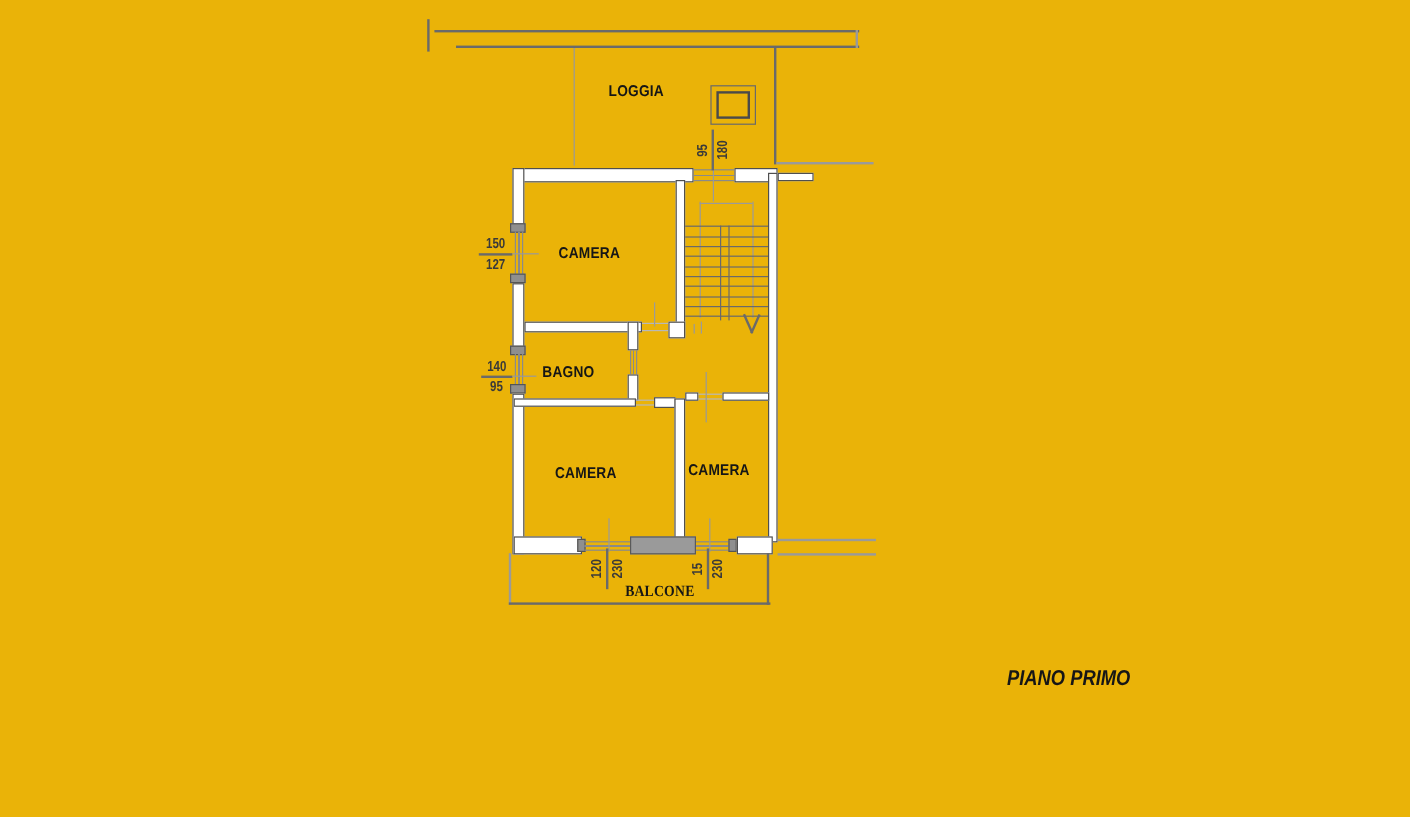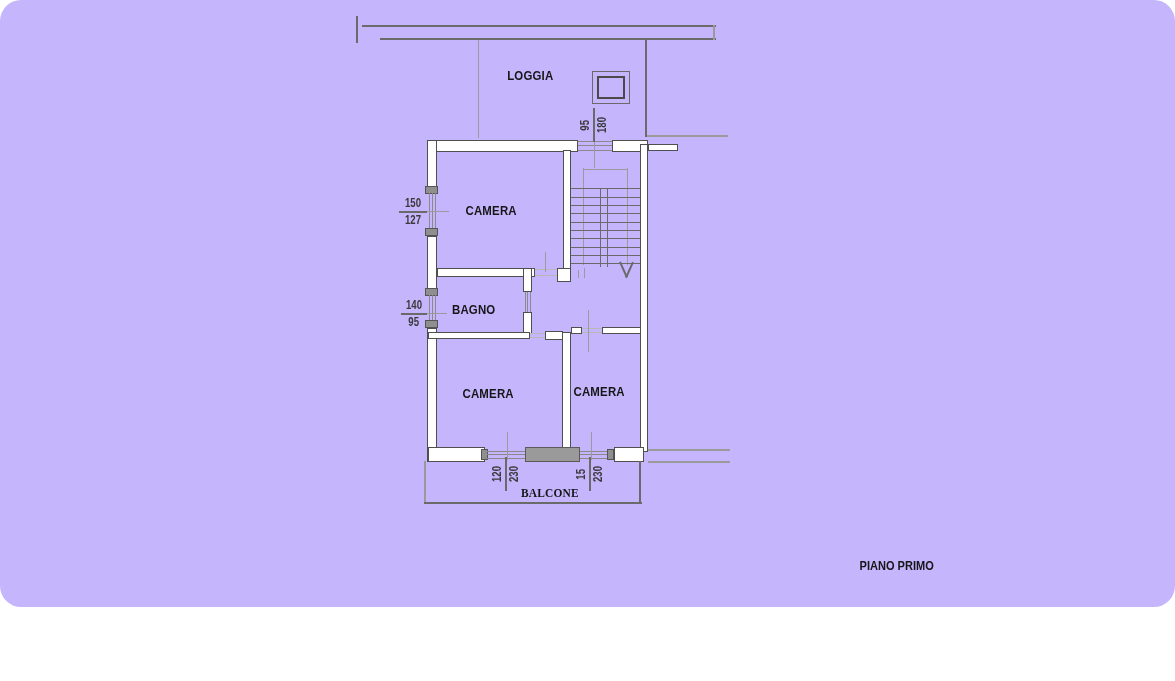--- a/index.html
+++ b/index.html
@@ -1,40 +1,39 @@
 <!DOCTYPE html>
 <html><head>
 <meta charset="utf-8">
 <style>
   html,body{margin:0;padding:0;background:#ffffff;}
   #canvas{
-    position:relative;width:1175px;height:607px;background:#c4b5fd;overflow:hidden;
+    position:relative;width:1175px;height:681px;background:#eab308;overflow:hidden;
     font-family:"Liberation Sans", sans-serif;
-    border-radius:21px;
   }
   .ln{position:absolute;background:#6a6a6a;}
   .ln.light{background:#9a9a9a;}
   .ln.faint{background:#b8b8b8;}
   .wall{position:absolute;background:#ffffff;border:1.5px solid #4f4f4f;box-sizing:border-box;}
   .wall.fill{background:#9a9a9a;border-color:#5a5a5a;}
   .sill{position:absolute;background:#8f8f8f;border:1px solid #555;box-sizing:border-box;}
   .win-h{position:absolute;box-sizing:border-box;border-top:1px solid #8a8a8a;border-bottom:1px solid #8a8a8a;
     background:linear-gradient(to bottom,transparent calc(50% - .5px),#8a8a8a calc(50% - .5px),#8a8a8a calc(50% + .5px),transparent calc(50% + .5px));}
   .win-v{position:absolute;box-sizing:border-box;border-left:1px solid #8a8a8a;border-right:1px solid #8a8a8a;
     background:linear-gradient(to right,transparent calc(50% - .5px),#8a8a8a calc(50% - .5px),#8a8a8a calc(50% + .5px),transparent calc(50% + .5px));}
   .room-label{position:absolute;display:flex;align-items:center;justify-content:center;
     font-weight:700;font-size:13px;color:#161616;white-space:nowrap;}
   .room-label span{display:inline-block;transform:scaleX(0.88);letter-spacing:.2px;}
   .frac{position:absolute;display:flex;flex-direction:column;align-items:center;justify-content:center;
     font-weight:700;font-size:12px;color:#3a3a3a;line-height:13px;}
   .frac .num,.frac .den{display:inline-block;transform:scaleX(0.8);white-space:nowrap;}
   .frac .bar{width:100%;height:1.5px;background:#6a6a6a;margin:1px 0;}
   .frac.rot{transform:rotate(-90deg);}
-  .title-label{position:absolute;display:flex;align-items:center;justify-content:flex-end;
-    font-weight:700;font-size:13px;color:#161616;white-space:nowrap;}
+  .title-label{position:absolute;display:flex;align-items:center;justify-content:center;
+    font-weight:700;font-size:18px;color:#161616;white-space:nowrap;font-style:italic;}
   .title-label span{display:inline-block;transform:scaleX(0.85);}
   .arrow-leg{position:absolute;width:1.5px;height:17px;background:#6a6a6a;transform-origin:top center;}
 </style>
 </head>
 <body>
 
 <div id="canvas">
 
   <div class="ln" style="left:356px;top:16px;width:2px;height:27px;"></div>
   <div class="ln" style="left:362px;top:25px;width:354px;height:2px;"></div>

